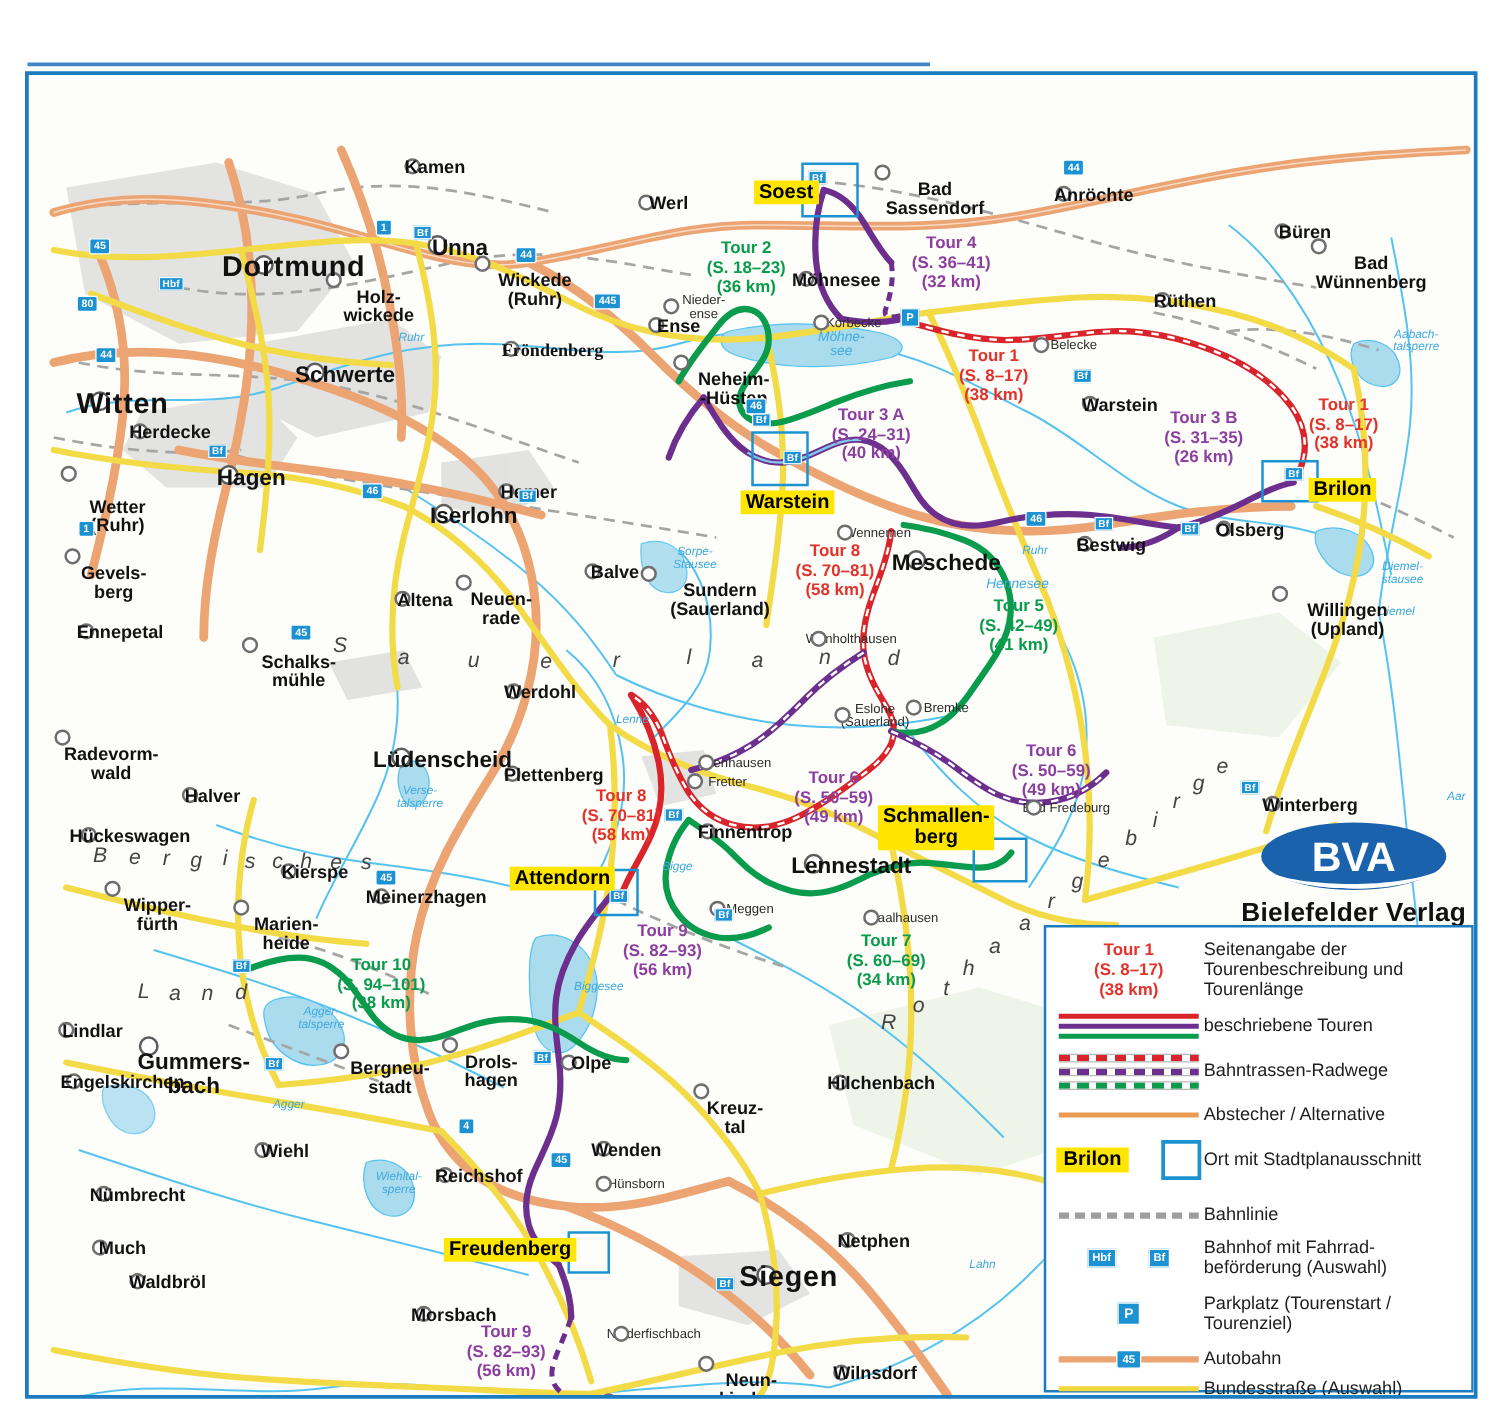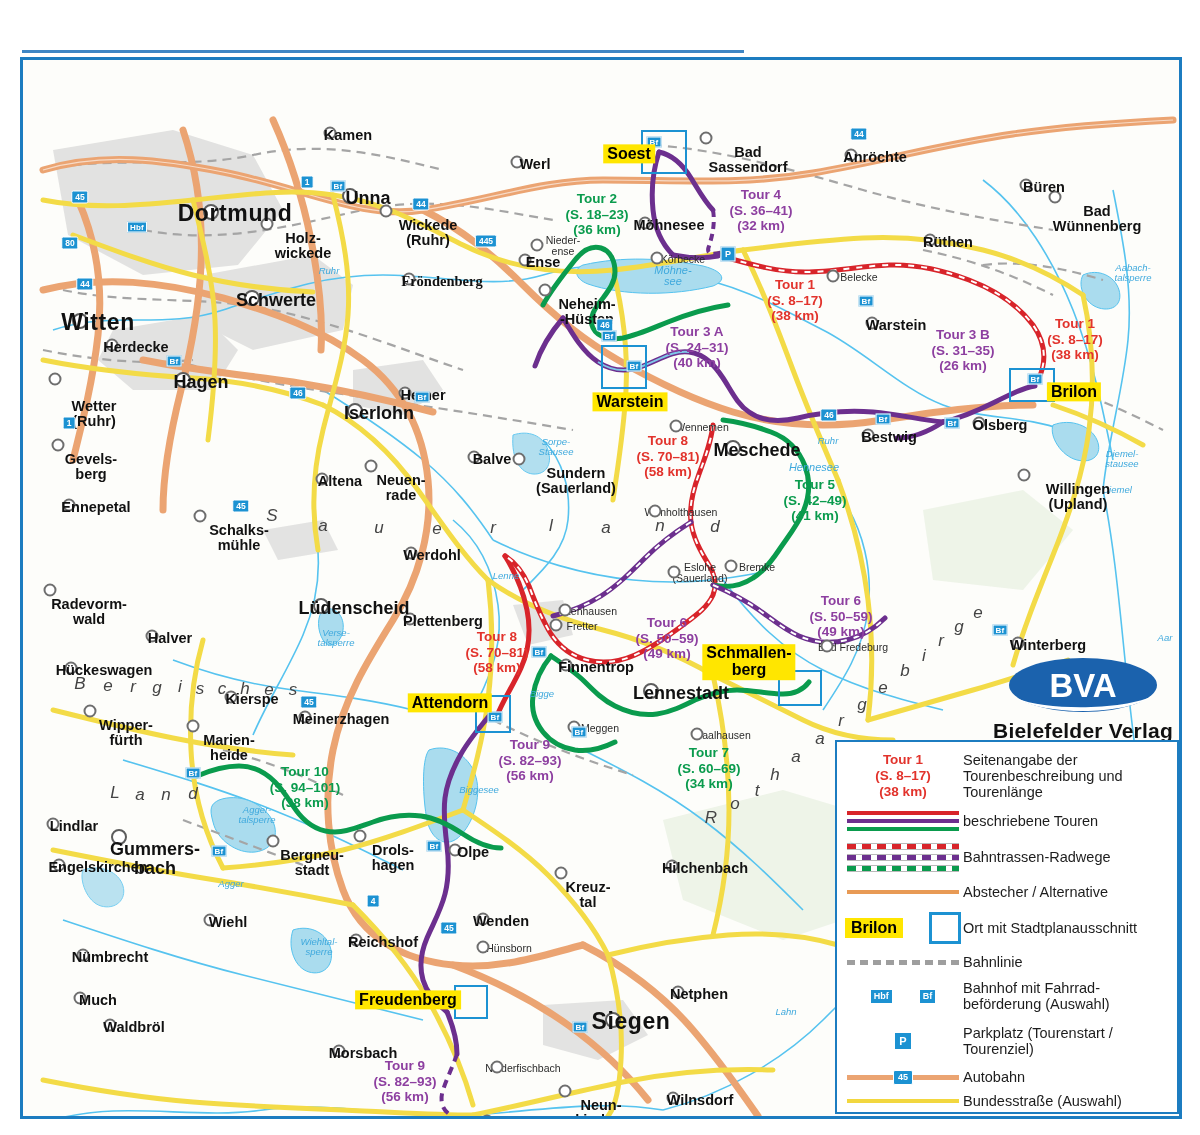--- a/index.html
+++ b/index.html
@@ -743,21 +743,21 @@
         <div class="lgrow" style="margin-top:12px">
           <div class="lgsym">
             <div class="twocol">
               <span class="lg-hl">Brilon</span>
               <span class="lg-box"></span>
             </div>
           </div>
           <div class="lgtxt">Ort mit Stadtplanausschnitt</div>
         </div>
 
-        <div class="lgrow" style="margin-top:10px">
+        <div class="lgrow" style="margin-top:20px">
           <div class="lgsym">
             <div class="rail"></div>
           </div>
           <div class="lgtxt">Bahnlinie</div>
         </div>
 
         <div class="lgrow" style="margin-top:10px">
           <div class="lgsym">
             <div class="twocol">
               <span class="lg-bf">Hbf</span>

